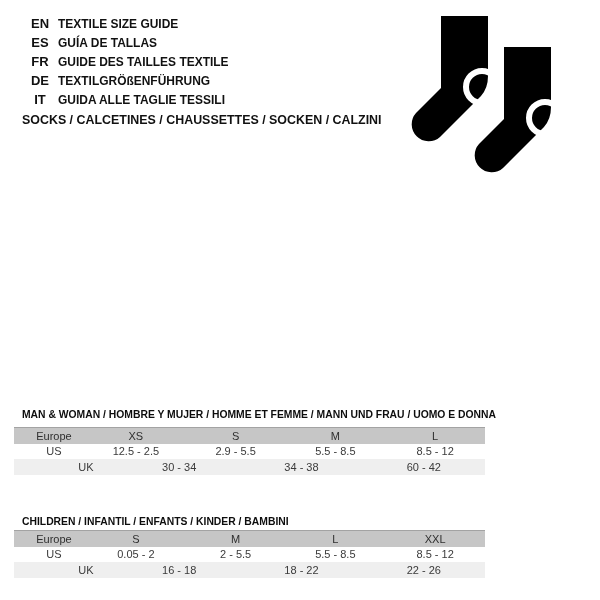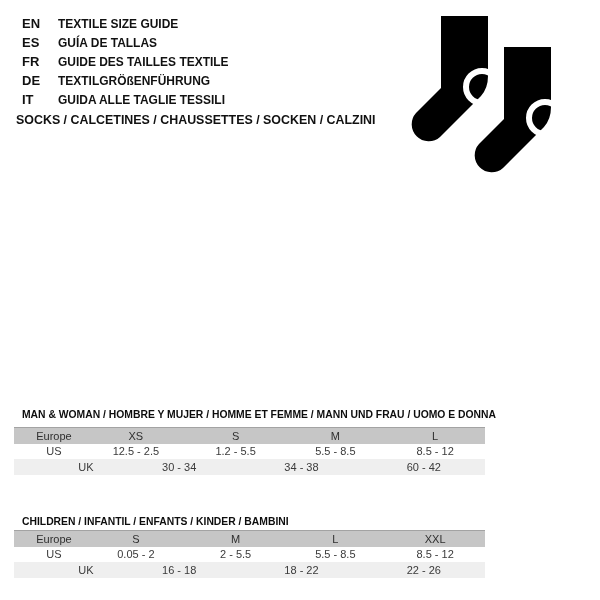--- a/index.html
+++ b/index.html
@@ -6,25 +6,25 @@
   body{
     width:600px;height:600px;position:relative;overflow:hidden;
     font-family:"Liberation Sans","DejaVu Sans",sans-serif;
     -webkit-font-smoothing:antialiased;
   }
   .cond{display:inline-block;transform:scaleX(0.92);transform-origin:0 50%;white-space:nowrap;}
 
   
   .lang-list{position:absolute;left:22px;top:14px;}
   .lang-row{height:19px;line-height:19px;font-size:13px;font-weight:700;color:#111;}
-  .lang-code{display:inline-block;width:36px;vertical-align:top;}
+  .lang-code{display:inline-block;width:36px;vertical-align:top;text-align:center;}
   .lang-label{vertical-align:top;}
 
   
-  .category{position:absolute;left:16px;top:112px;font-size:13.5px;font-weight:700;color:#111;}
+  .category{position:absolute;left:22px;top:112px;font-size:13.5px;font-weight:700;color:#111;}
 
   
   .sock-svg{position:absolute;left:406px;top:12px;}
 
   
   .tbl-title{position:absolute;left:22px;font-size:11.5px;font-weight:700;color:#0d0d0d;}
   .tbl-title .cond{transform:scaleX(0.9);}
   .size-table{position:absolute;left:14px;width:471px;font-size:11px;color:#3a3a3a;}
   .t-row{display:flex;}
   .t-head{background:#c6c6c6;border-top:1px solid #a3a3a3;height:16px;line-height:16px;color:#2f2f2f;}
@@ -81,21 +81,21 @@
     <div class="t-row t-head">
       <span class="c0">Europe</span>
       <span class="c">XS</span>
       <span class="c">S</span>
       <span class="c">M</span>
       <span class="c">L</span>
     </div>
     <div class="t-row t-data">
       <span class="c0">US</span>
       <span class="c">12.5 - 2.5</span>
-      <span class="c">1.2 - 5.5</span>
+      <span class="c">2.9 - 5.5</span>
       <span class="c">5.5 - 8.5</span>
       <span class="c">8.5 - 12</span>
     </div>
     <div class="t-row t-data t-alt">
       <span class="c0">UK</span>
       <span class="c">30 - 34</span>
       <span class="c">34 - 38</span>
       <span class="c">60 - 42</span>
     </div>
   </div>

